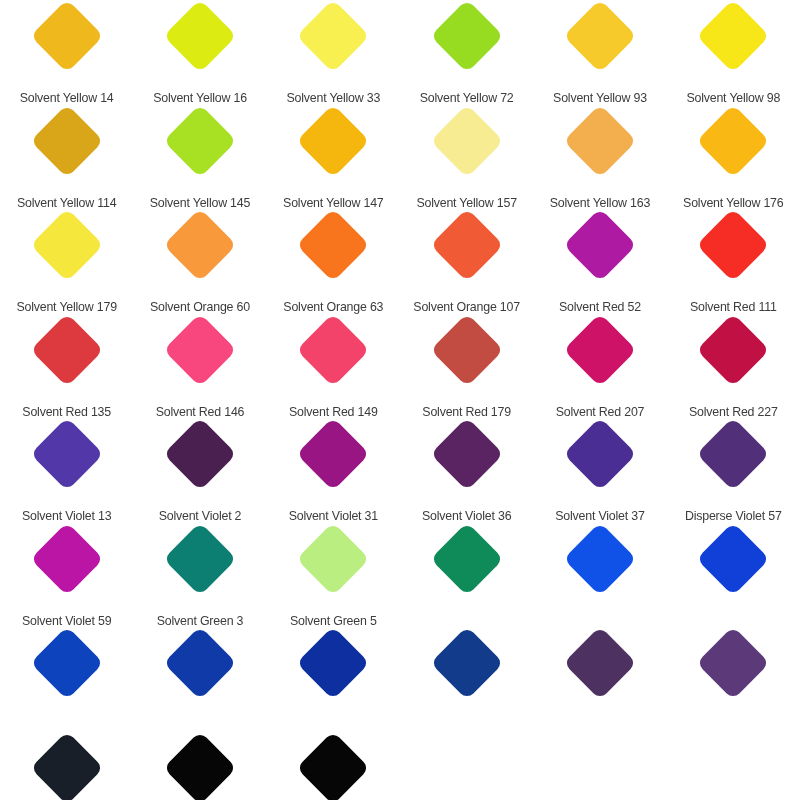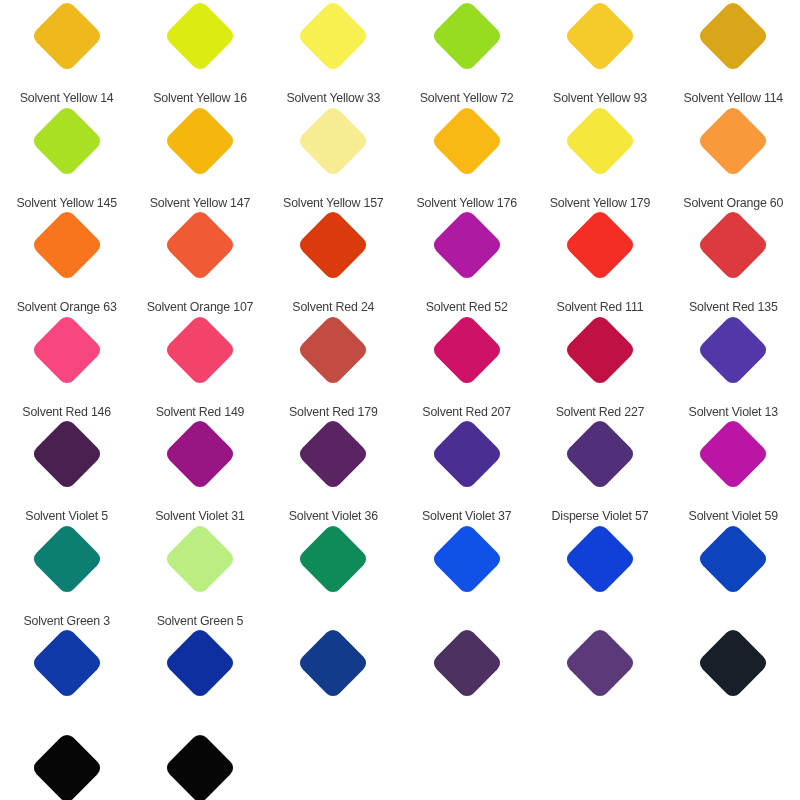--- a/index.html
+++ b/index.html
@@ -86,20 +86,26 @@
       <div class="swatch-label">Solvent Yellow 72</div>
     </div>
     <div class="swatch-cell">
       <div class="swatch-chip-wrap">
         <div class="swatch-chip" style="background: rgb(246, 202, 42);"></div>
       </div>
       <div class="swatch-label">Solvent Yellow 93</div>
     </div>
     <div class="swatch-cell">
       <div class="swatch-chip-wrap">
+        <div class="swatch-chip" style="background: rgb(247, 230, 24);"></div>
+      </div>
+      <div class="swatch-label">Solvent Yellow 98</div>
+    </div>
+    <div class="swatch-cell">
+      <div class="swatch-chip-wrap">
         <div class="swatch-chip" style="background: rgb(217, 165, 25);"></div>
       </div>
       <div class="swatch-label">Solvent Yellow 114</div>
     </div>
     <div class="swatch-cell">
       <div class="swatch-chip-wrap">
         <div class="swatch-chip" style="background: rgb(168, 224, 36);"></div>
       </div>
       <div class="swatch-label">Solvent Yellow 145</div>
     </div>
@@ -110,20 +116,26 @@
       <div class="swatch-label">Solvent Yellow 147</div>
     </div>
     <div class="swatch-cell">
       <div class="swatch-chip-wrap">
         <div class="swatch-chip" style="background: rgb(247, 236, 146);"></div>
       </div>
       <div class="swatch-label">Solvent Yellow 157</div>
     </div>
     <div class="swatch-cell">
       <div class="swatch-chip-wrap">
+        <div class="swatch-chip" style="background: rgb(243, 175, 77);"></div>
+      </div>
+      <div class="swatch-label">Solvent Yellow 163</div>
+    </div>
+    <div class="swatch-cell">
+      <div class="swatch-chip-wrap">
         <div class="swatch-chip" style="background: rgb(249, 184, 19);"></div>
       </div>
       <div class="swatch-label">Solvent Yellow 176</div>
     </div>
     <div class="swatch-cell">
       <div class="swatch-chip-wrap">
         <div class="swatch-chip" style="background: rgb(245, 231, 60);"></div>
       </div>
       <div class="swatch-label">Solvent Yellow 179</div>
     </div>
@@ -140,26 +152,20 @@
       <div class="swatch-label">Solvent Orange 63</div>
     </div>
     <div class="swatch-cell">
       <div class="swatch-chip-wrap">
         <div class="swatch-chip" style="background: rgb(240, 90, 52);"></div>
       </div>
       <div class="swatch-label">Solvent Orange 107</div>
     </div>
     <div class="swatch-cell">
       <div class="swatch-chip-wrap">
-        <div class="swatch-chip" style="background: rgb(218, 58, 12);"></div>
-      </div>
-      <div class="swatch-label">Solvent Red 24</div>
-    </div>
-    <div class="swatch-cell">
-      <div class="swatch-chip-wrap">
         <div class="swatch-chip" style="background: rgb(174, 27, 162);"></div>
       </div>
       <div class="swatch-label">Solvent Red 52</div>
     </div>
     <div class="swatch-cell">
       <div class="swatch-chip-wrap">
         <div class="swatch-chip" style="background: rgb(246, 45, 37);"></div>
       </div>
       <div class="swatch-label">Solvent Red 111</div>
     </div>
@@ -202,21 +208,21 @@
     <div class="swatch-cell">
       <div class="swatch-chip-wrap">
         <div class="swatch-chip" style="background: rgb(82, 55, 168);"></div>
       </div>
       <div class="swatch-label">Solvent Violet 13</div>
     </div>
     <div class="swatch-cell">
       <div class="swatch-chip-wrap">
         <div class="swatch-chip" style="background: rgb(74, 32, 80);"></div>
       </div>
-      <div class="swatch-label">Solvent Violet 5</div>
+      <div class="swatch-label">Solvent Violet 2</div>
     </div>
     <div class="swatch-cell">
       <div class="swatch-chip-wrap">
         <div class="swatch-chip" style="background: rgb(152, 21, 131);"></div>
       </div>
       <div class="swatch-label">Solvent Violet 31</div>
     </div>
     <div class="swatch-cell">
       <div class="swatch-chip-wrap">
         <div class="swatch-chip" style="background: rgb(90, 35, 97);"></div>

